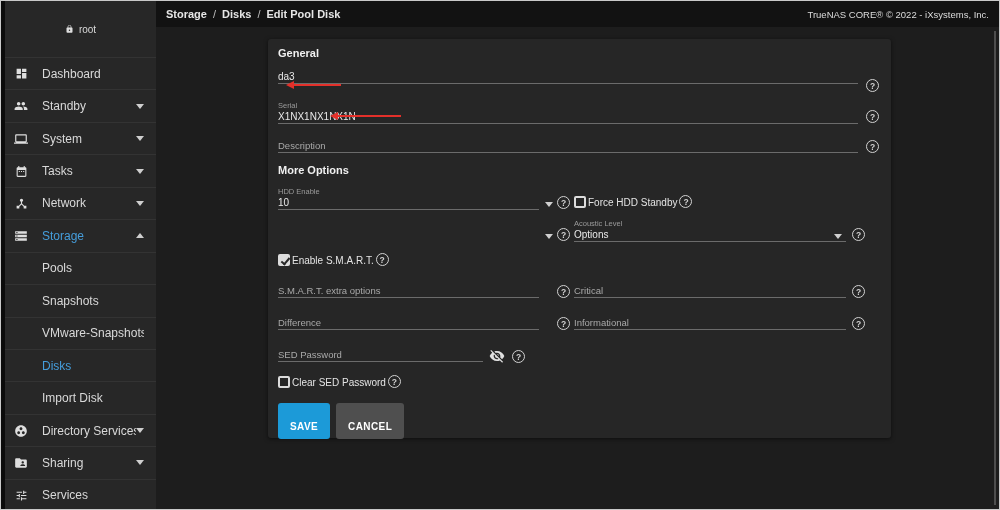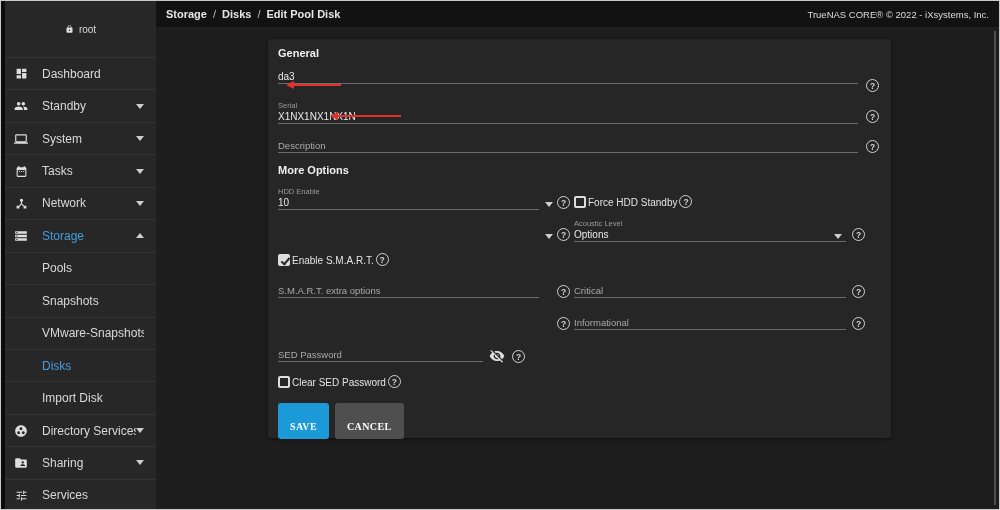--- a/index.html
+++ b/index.html
@@ -51,21 +51,21 @@
   .arrow::before{content:'';position:absolute;left:-7px;top:-3px;
                  border-top:4px solid transparent;border-bottom:4px solid transparent;
                  border-right:8px solid #e3302a;}
   .cbrow{position:absolute;display:flex;align-items:flex-end;gap:2px;font-size:10px;color:#e4e4e4;}
   .cb{width:12px;height:12px;border:2px solid #dcdcdc;border-radius:2px;cursor:pointer;flex:0 0 12px;}
   .cb.checked{background:#dcdcdc;position:relative;}
   .cb.checked::after{content:'';position:absolute;left:2.5px;top:-0.5px;width:3px;height:7px;
                      border:solid #262626;border-width:0 2px 2px 0;transform:rotate(40deg);}
   .eye{position:absolute;cursor:pointer;width:16px;height:16px;}
   .btnrow{position:absolute;left:10px;top:364px;display:flex;gap:6px;}
-  .btn{height:22px;border:none;border-radius:3px;font-family:Liberation Serif, serif;
+  .btn{height:22px;border:none;border-radius:3px;font-family:Liberation Sans, sans-serif;
        font-size:10px;font-weight:bold;letter-spacing:.4px;color:#fff;padding:18px 12px;cursor:pointer;}
   .btn.save{background:#1c9ad8;}
   .btn.cancel{background:#4f4f4f;}
 </style>
 </head>
 <body>
 
 <div class="page">
 
   <nav class="sidebar">
@@ -247,20 +247,23 @@
 
       <div class="fgroup" style="left:10px;top:246px;width:261px">
         <div class="f-value ph">S.M.A.R.T. extra options</div>
       </div>
       <span class="help" style="left:289px;top:246px"></span>
       <div class="fgroup" style="left:306px;top:246px;width:272px">
         <div class="f-value ph">Critical</div>
       </div>
       <span class="help" style="left:584px;top:246px"></span>
 
+      <div class="fgroup" style="left:10px;top:278px;width:261px">
+        <div class="f-value ph">Difference</div>
+      </div>
       <span class="help" style="left:289px;top:278px"></span>
       <div class="fgroup" style="left:306px;top:278px;width:272px">
         <div class="f-value ph">Informational</div>
       </div>
       <span class="help" style="left:584px;top:278px"></span>
 
       <div class="fgroup" style="left:10px;top:310px;width:205px">
         <div class="f-value ph">SED Password</div>
       </div>
       <span class="eye" style="left:221px;top:309px">

